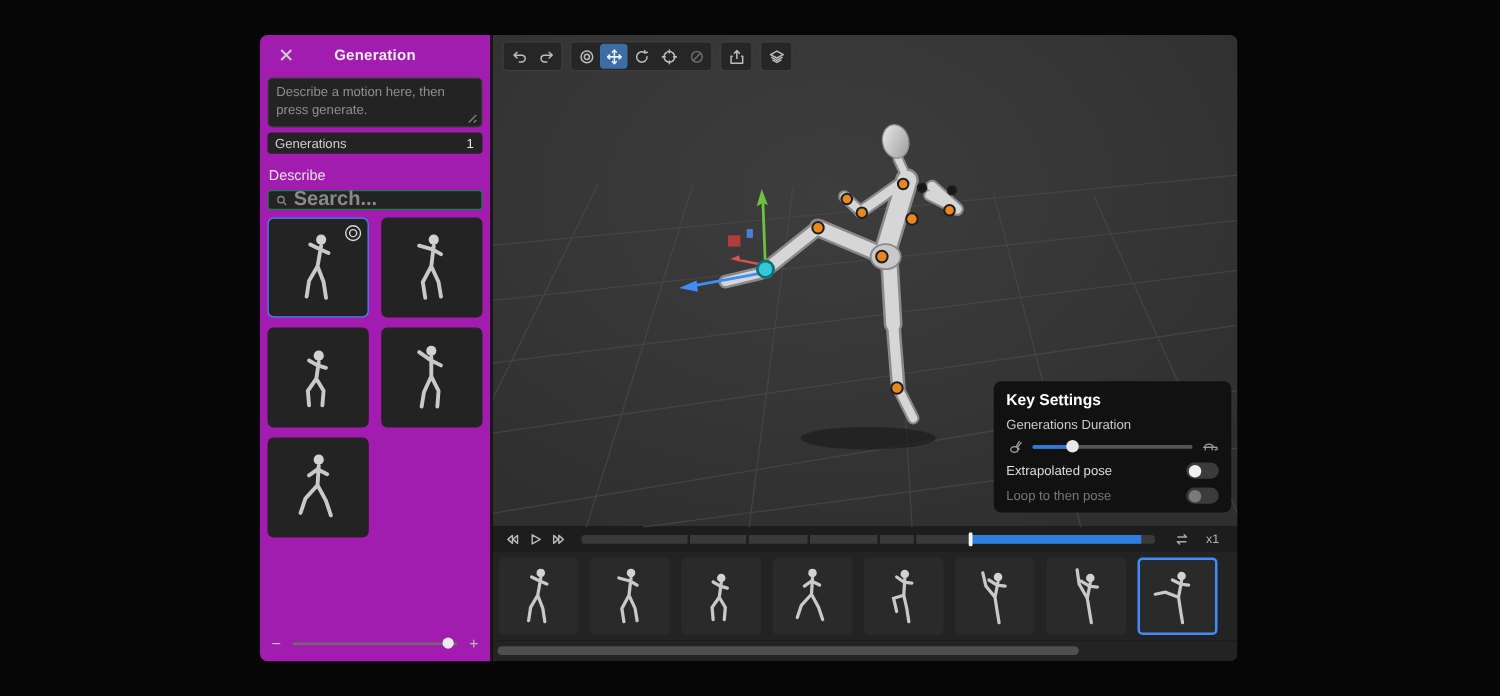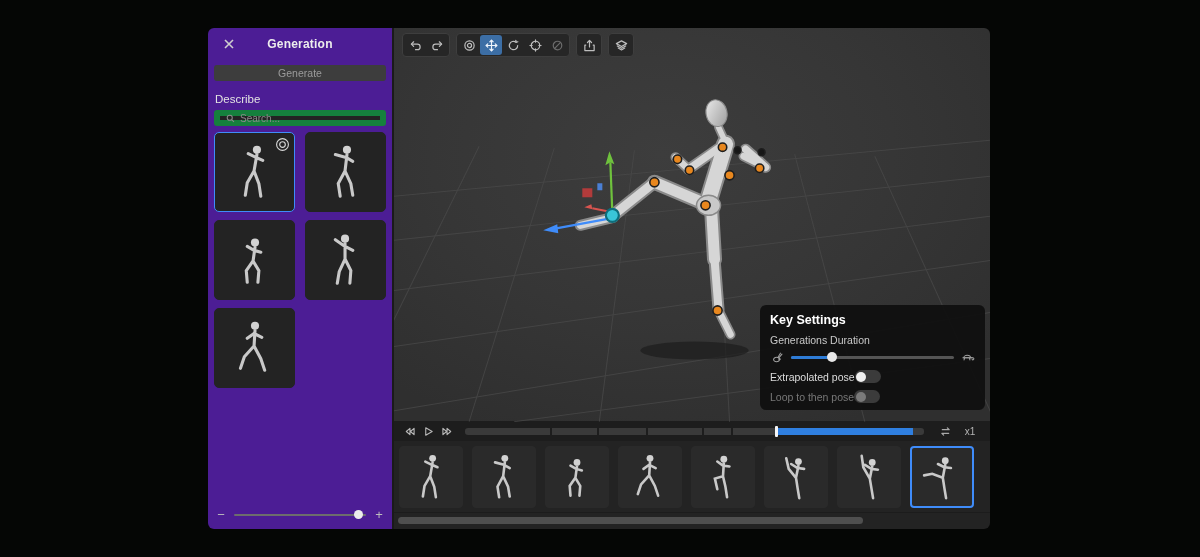--- a/index.html
+++ b/index.html
@@ -1,40 +1,40 @@
 <!DOCTYPE html>
 <html><head>
 <meta charset="utf-8">
 <style>
   * { margin:0; padding:0; box-sizing:border-box; }
   html,body { width:1200px; height:557px; background:#050605; overflow:hidden;
     font-family:"Liberation Sans","DejaVu Sans",sans-serif; }
   .app { position:absolute; left:208px; top:28px; width:782px; height:501px; display:flex; }
 
   
-  .left-panel { width:186px; height:501px; background:#4c1d95; border-radius:6px 0 0 6px;
+  .left-panel { width:186px; height:501px; background:#a21caf; border-radius:6px 0 0 6px;
     position:relative; display:flex; flex-direction:column; padding:0 6px; border-right:2px solid #1a1a1a; }
   .panel-header { height:32px; display:flex; align-items:center; position:relative; justify-content:center; }
   .close-btn { position:absolute; left:8px; top:9px; width:14px; height:14px; cursor:pointer; }
   .close-btn svg { width:14px; height:14px; stroke:#cfcfcf; stroke-width:1.6; }
   .panel-title { font-size:12px; font-weight:700; color:#ededed; letter-spacing:.2px; }
   .prompt-box { background:#232323; border:1px solid #3c3c3c; border-radius:4px; height:40px;
     padding:5px 6px; font-size:10.5px; line-height:1.3; color:#8f8f8f; position:relative; margin-top:2px; }
   .resize-grip { position:absolute; right:3px; bottom:3px; width:8px; height:8px; }
   .resize-grip svg { width:8px; height:8px; stroke:#7c7c7c; stroke-width:1.2; }
   .field-row { background:#232323; border-radius:3px; height:17px; margin-top:4px; position:relative;
     display:flex; align-items:center; justify-content:space-between; font-size:10.5px; overflow:hidden; }
   .field-fill { position:absolute; left:0; top:0; bottom:0; background:#4e4e4e; border-radius:3px; }
   .field-label { color:#d0d0d0; padding-left:6px; position:relative; z-index:1; }
   .field-value { color:#eaeaea; padding-right:7px; position:relative; z-index:1; }
   .generate-btn { background:#3d3d3d; border-radius:3px; height:16px; margin-top:5px; display:flex;
     align-items:center; justify-content:center; font-size:10.5px; color:#9b9b9b; cursor:pointer; }
   .library-title { font-size:11.5px; color:#e2e2e2; margin:12px 0 5px 1px; }
-  .search-box { background:#232323; border:6px solid #15803d; border-radius:3px; height:16px;
-    display:flex; align-items:center; gap:5px; padding:0 6px; font-size:10px; color:#8a8a8a; }
+  .search-box { background:#232323; border:1px solid #15803d; border-radius:3px; height:16px;
+    display:flex; align-items:center; gap:5px; padding:0 6px; font-size:16px; color:#8a8a8a;font-weight:bold; }
   .search-box svg { width:9px; height:9px; stroke:#8a8a8a; stroke-width:1.4; fill:none; }
   .lib-grid { display:grid; grid-template-columns:1fr 1fr; gap:8px 10px; margin-top:6px; }
   .lib-item { background:#232323; border-radius:5px; height:80px; position:relative;
     display:flex; align-items:center; justify-content:center; cursor:pointer; border:1px solid #232323; }
   .lib-item.selected { border:1.5px solid #3f8cfa; }
   .lib-item .fig { height:62px; width:48px; }
   .record-badge { position:absolute; right:4px; top:4px; width:15px; height:15px; }
   .record-badge svg { width:15px; height:15px; }
   .zoom-row { position:absolute; bottom:8px; left:8px; right:8px; display:flex; align-items:center; gap:8px; }
   .zoom-sign { color:#bdbdbd; font-size:13px; line-height:1; cursor:pointer; width:10px; text-align:center; }
@@ -49,30 +49,30 @@
 
   .toolbar { position:absolute; left:8px; top:5px; display:flex; gap:6px; }
   .tool-group { display:flex; background:#262626; border:1px solid #3e3e3e; border-radius:4px; padding:1px; }
   .tool { width:22px; height:20px; display:flex; align-items:center; justify-content:center;
     border-radius:3px; cursor:pointer; }
   .tool svg { width:13px; height:13px; stroke:#bdbdbd; fill:none; stroke-width:1.3; stroke-linecap:round; stroke-linejoin:round; }
   .tool.active { background:#3c6ea5; }
   .tool.active svg { stroke:#eef4fb; }
   .tool.dimmed svg { stroke:#6b6b6b; }
 
-  .key-settings { position:absolute; right:5px; bottom:11px; width:225px; background:rgba(16,16,16,.95);
+  .key-settings { position:absolute; right:5px; bottom:11px; width:190px; background:rgba(16,16,16,.95);
     border-radius:6px; padding:8px 10px 7px; }
   .ks-title { color:#fff; font-size:12.5px; font-weight:700; }
   .ks-sub { color:#c9c9c9; font-size:10.5px; margin-top:7px; }
   .ks-slider-row { display:flex; align-items:center; gap:7px; margin-top:5px; }
   .ks-slider-row svg { width:14px; height:12px; stroke:#9f9f9f; fill:none; stroke-width:1.2; stroke-linecap:round; }
   .ks-track { flex:1; height:3px; background:#555; border-radius:2px; position:relative; cursor:pointer; }
   .ks-fill { position:absolute; left:0; top:0; bottom:0; background:#2e7cd6; border-radius:2px; }
   .ks-thumb { position:absolute; top:-3.5px; width:10px; height:10px; background:#e8e8e8; border-radius:50%; margin-left:-5px; }
-  .ks-toggle-row { display:flex; align-items:center; margin-top:7px; }
+  .ks-toggle-row { display:flex; align-items:center; justify-content:space-between; margin-top:7px; }
   .ks-toggle-label { color:#dcdcdc; font-size:10.5px; }
   .ks-toggle-row.disabled .ks-toggle-label { color:#777; }
   .toggle { width:26px; height:13px; background:#3b3b3b; border-radius:7px; position:relative; cursor:pointer; }
   .toggle .knob { position:absolute; left:1.5px; top:1.5px; width:10px; height:10px; border-radius:50%; background:#f0f0f0; }
   .ks-toggle-row.disabled .toggle .knob { background:#7a7a7a; }
 
   
   .playback { height:20px; background:#1d1d1d; display:flex; align-items:center; padding:0 8px; gap:4px; }
   .pb-btn { width:15px; height:15px; display:flex; align-items:center; justify-content:center; cursor:pointer; }
   .pb-btn svg { width:11px; height:11px; stroke:#b9b9b9; fill:none; stroke-width:1.2; stroke-linejoin:round; }
@@ -143,24 +143,35 @@
   <div class="left-panel">
     <div class="panel-header">
       <span class="close-btn">
         <svg viewBox="0 0 14 14">
             <path d="M3 3 L11 11 M11 3 L3 11"></path>
           </svg>
       </span>
       <span class="panel-title">Generation</span>
     </div>
 
-
-
-
-    <div class="generate-btn">Generate</div>
+    <div class="prompt-box">
+      <span>Describe a motion here, then press generate.</span>
+      <span class="resize-grip">
+        <svg viewBox="0 0 8 8">
+            <path d="M7 1 L1 7 M7 5 L5 7"></path>
+          </svg>
+      </span>
+    </div>
+
+    <div class="field-row">
+      <span class="field-label">Generations</span>
+      <span class="field-value">1</span>
+    </div>
+
+
 
     <div class="library-title">Describe</div>
 
     <div class="search-box">
       <svg viewBox="0 0 12 12">
           <circle cx="5" cy="5" r="3.4"></circle>
           <path d="M7.6 7.6 L10.6 10.6"></path>
         </svg>
       <span>Search...</span>
     </div>

